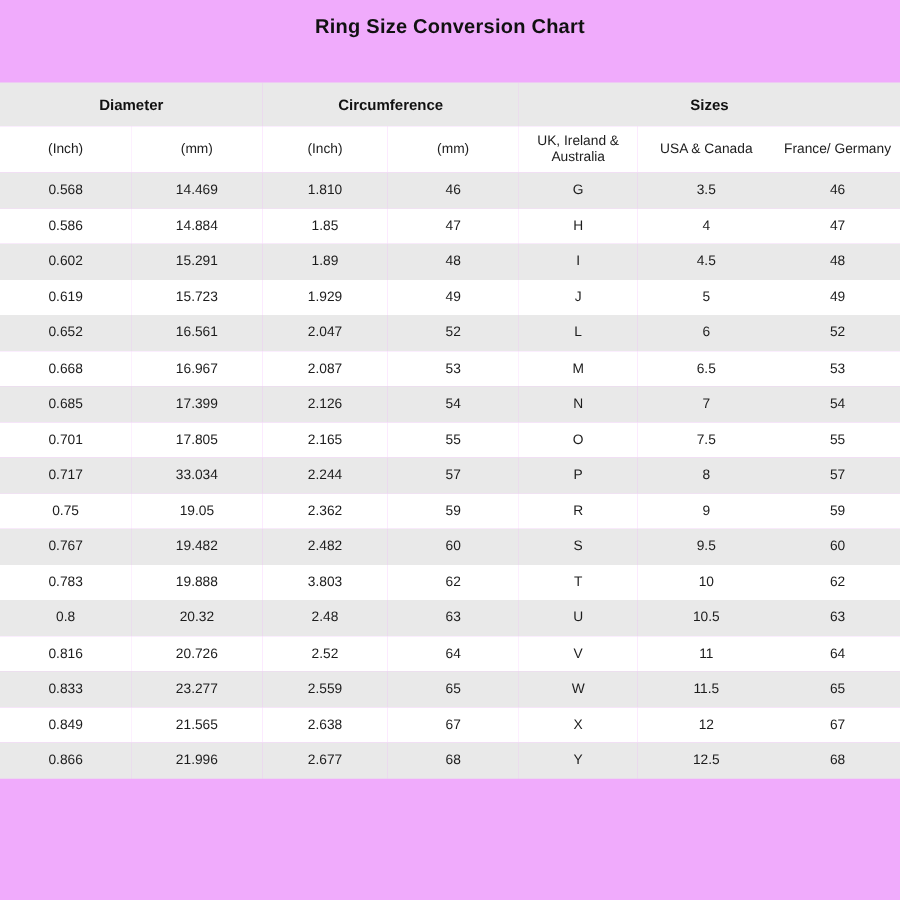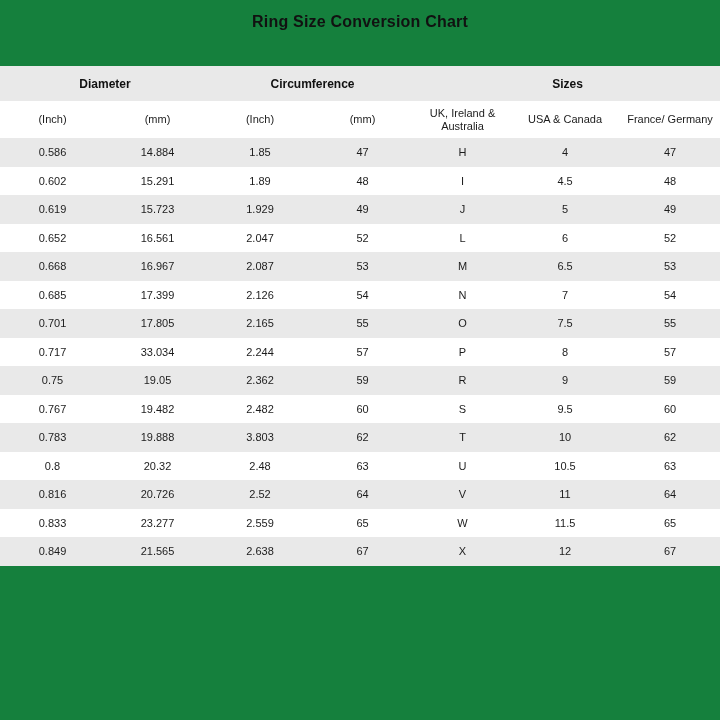--- a/index.html
+++ b/index.html
@@ -6,21 +6,21 @@
   html, body {
     width: 720px;
     background: #ffffff;
     font-family: "Liberation Sans", sans-serif;
     color: #1c1c1c;
   }
   .page {
     width: 720px;
     height: 720px;
     overflow: hidden;
-    background: #15803d;
+    background: #f0abfc;
   }
   .page-title {
     margin-top: 12px;
     text-align: center;
     font-size: 16px;
     font-weight: bold;
     line-height: 19px;
     color: #111111;
     letter-spacing: 0.2px;
   }
@@ -96,20 +96,29 @@
         <th>(mm)</th>
         <th>(Inch)</th>
         <th>(mm)</th>
         <th>UK, Ireland &amp; Australia</th>
         <th>USA &amp; Canada</th>
         <th>France/ Germany</th>
       </tr>
     </thead>
     <tbody>
         <tr>
+          <td>0.568</td>
+          <td>14.469</td>
+          <td>1.810</td>
+          <td>46</td>
+          <td>G</td>
+          <td>3.5</td>
+          <td>46</td>
+        </tr>
+        <tr>
           <td>0.586</td>
           <td>14.884</td>
           <td>1.85</td>
           <td>47</td>
           <td>H</td>
           <td>4</td>
           <td>47</td>
         </tr>
         <tr>
           <td>0.602</td>
@@ -230,16 +239,25 @@
         </tr>
         <tr>
           <td>0.849</td>
           <td>21.565</td>
           <td>2.638</td>
           <td>67</td>
           <td>X</td>
           <td>12</td>
           <td>67</td>
         </tr>
+        <tr>
+          <td>0.866</td>
+          <td>21.996</td>
+          <td>2.677</td>
+          <td>68</td>
+          <td>Y</td>
+          <td>12.5</td>
+          <td>68</td>
+        </tr>
       </tbody>
   </table>
 
 </div>
 
 </body></html>

